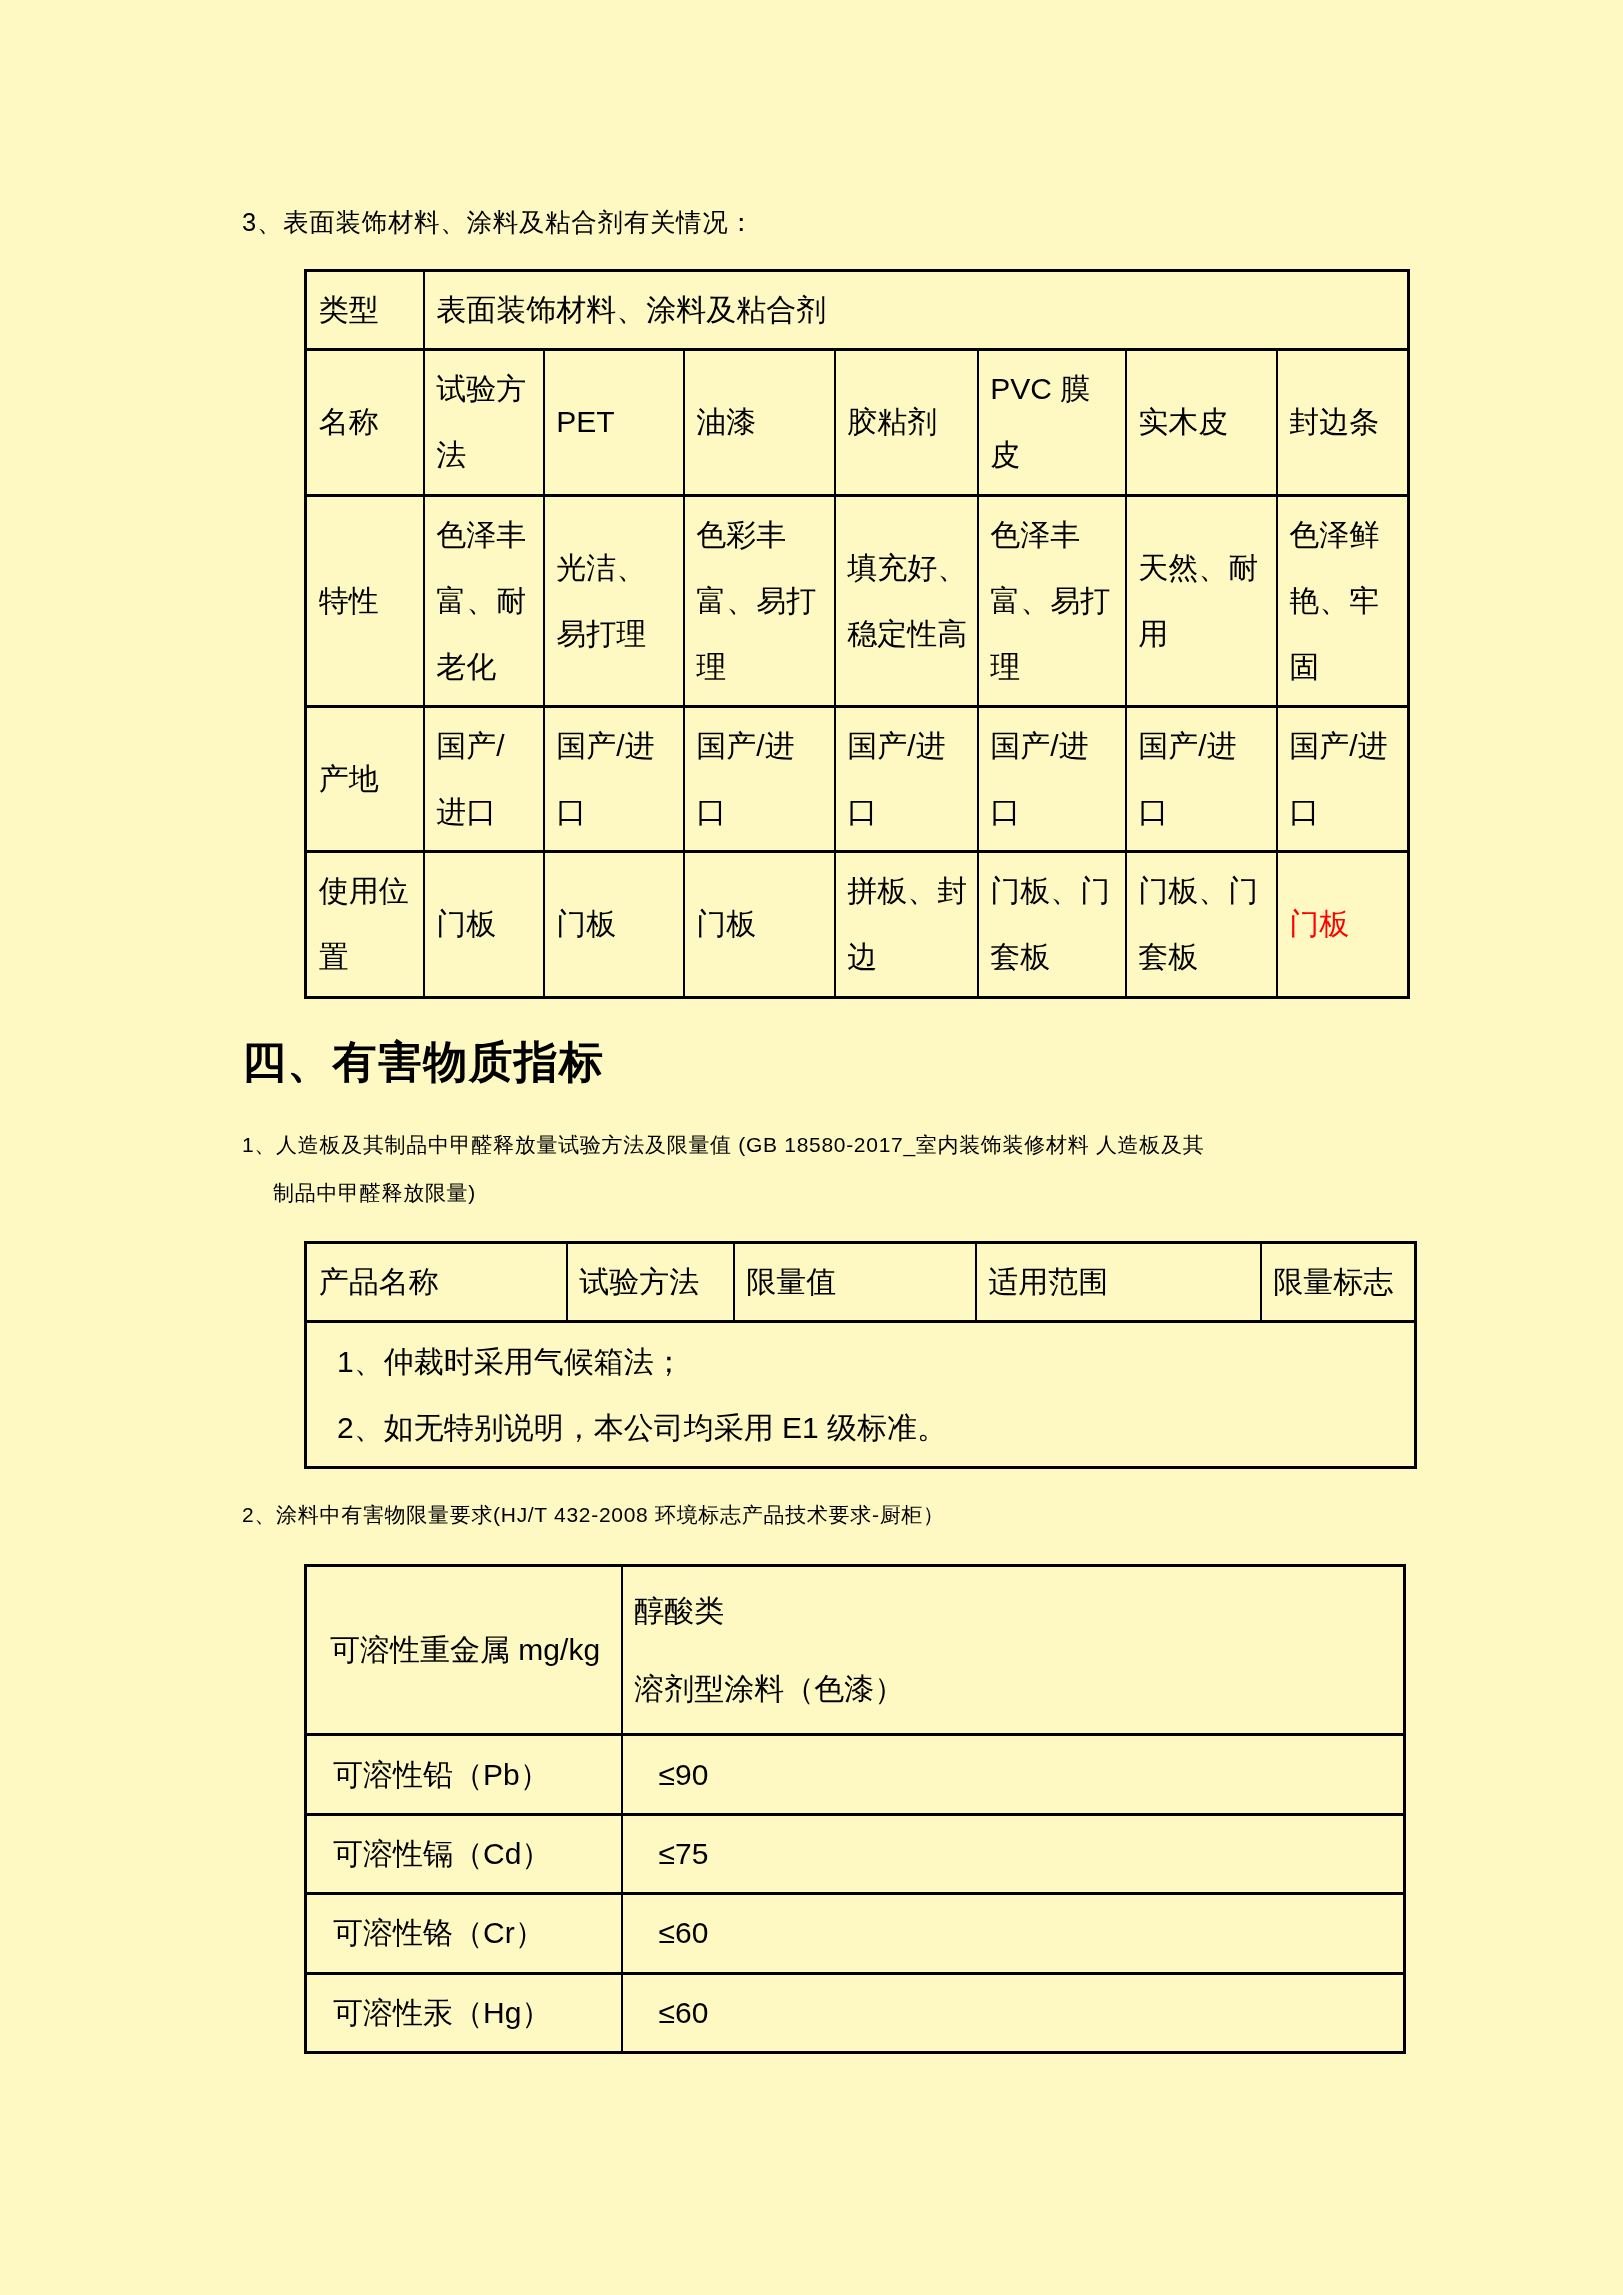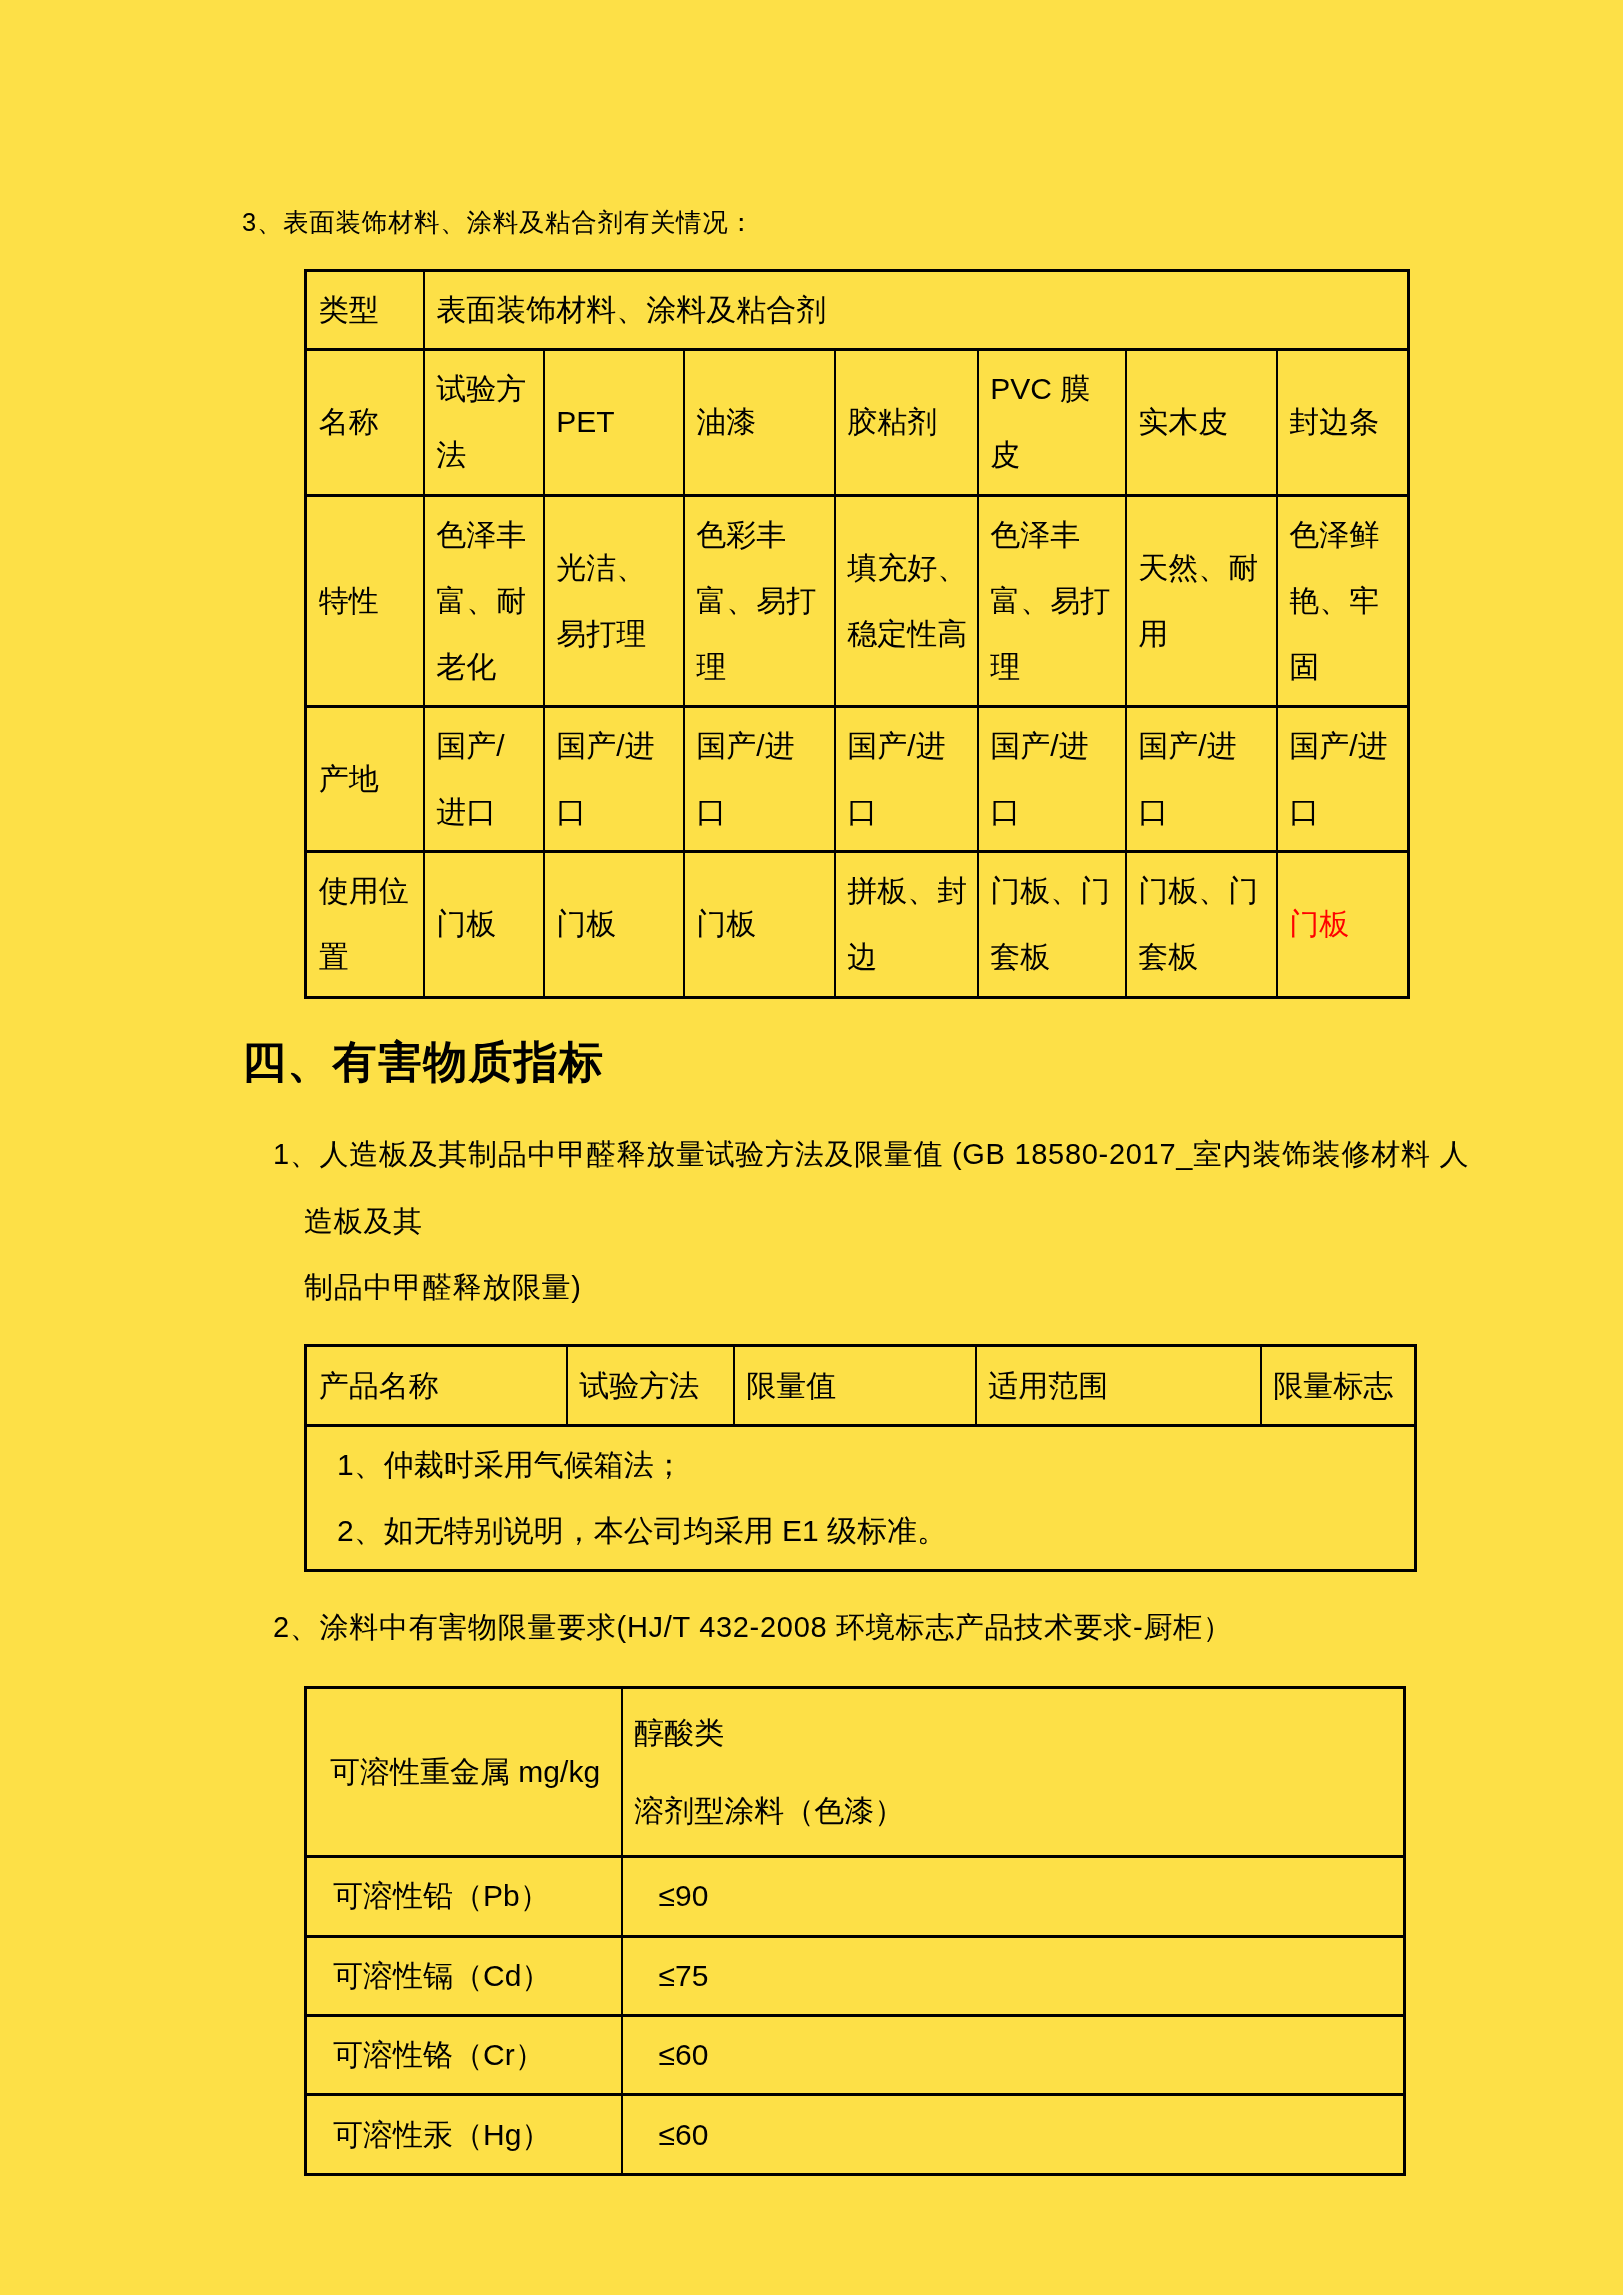--- a/index.html
+++ b/index.html
@@ -4,21 +4,21 @@
 <style>
   html, body {
     margin: 0;
     padding: 0;
     background: #ffffff;
   }
   .page {
     position: relative;
     width: 1623px;
     height: 2295px;
-    background: #fde047;
+    background: #fef9c3;
     color: #000000;
     font-family: "Liberation Sans", sans-serif;
     overflow: hidden;
     box-sizing: border-box;
     padding: 203px 209px 0 242px;
   }
   .h3line {
     font-size: 25.5px;
     line-height: 1.5;
     letter-spacing: 0.7px;
@@ -52,28 +52,27 @@
   
   .h4line {
     margin-top: 34px;
     font-size: 44px;
     font-weight: bold;
     letter-spacing: 1.3px;
     line-height: 1.3;
   }
   .para {
     margin-top: 31px;
-    font-size: 29px;
+    font-size: 21px;
     line-height: 2.3;
     letter-spacing: 0.7px;
     white-space: pre-line;
     padding-left: 31px;
     text-indent: -31px;
     width: 1178px;
-    margin-left: 31px;
   }
   .para2 { margin-top: 22px; width: 1178px; }
   
   .t2 { margin: 23.6px 0 0 62px; width: 1110px; }
   .t2 .hdr  td { height: 77px; }
   .t2 .main td { height: 364px; }
   .t2 .note td {
     height: 128px;
     padding-left: 30px;
     white-space: pre-line;

